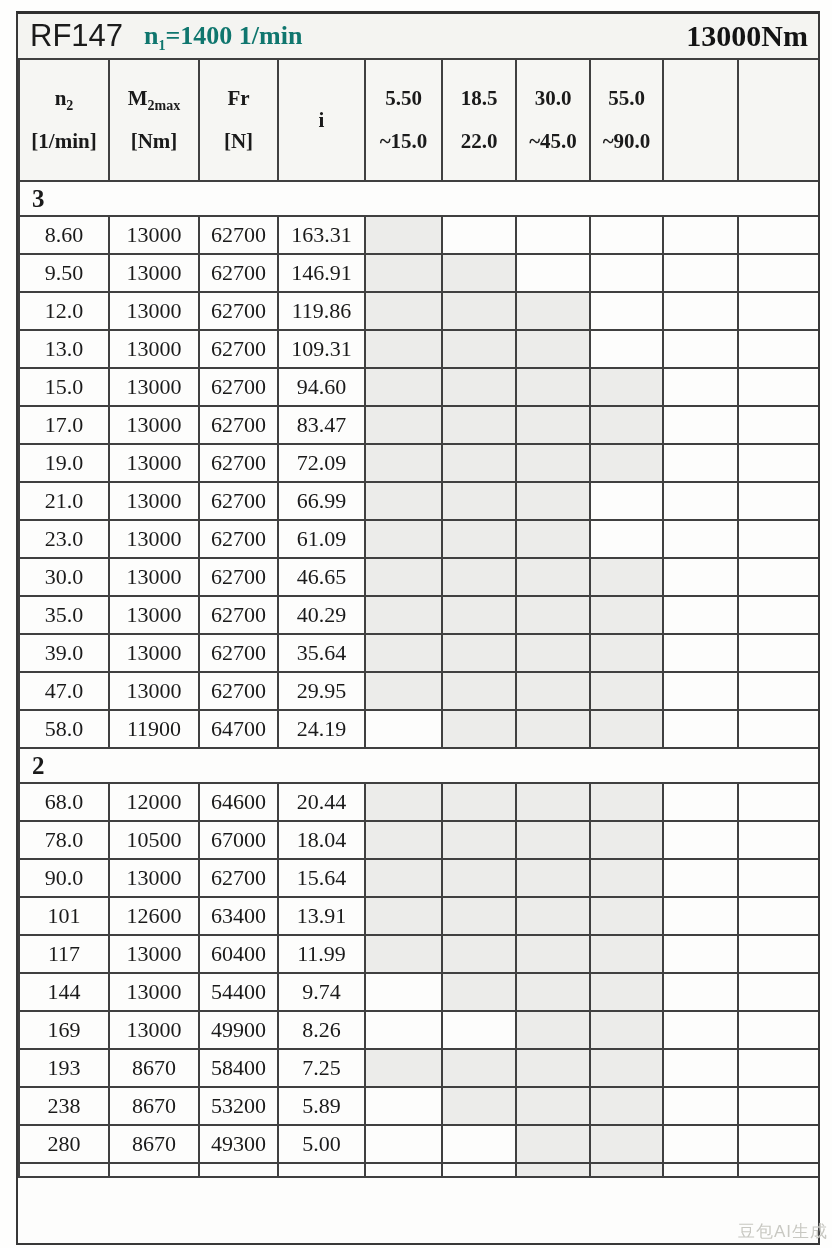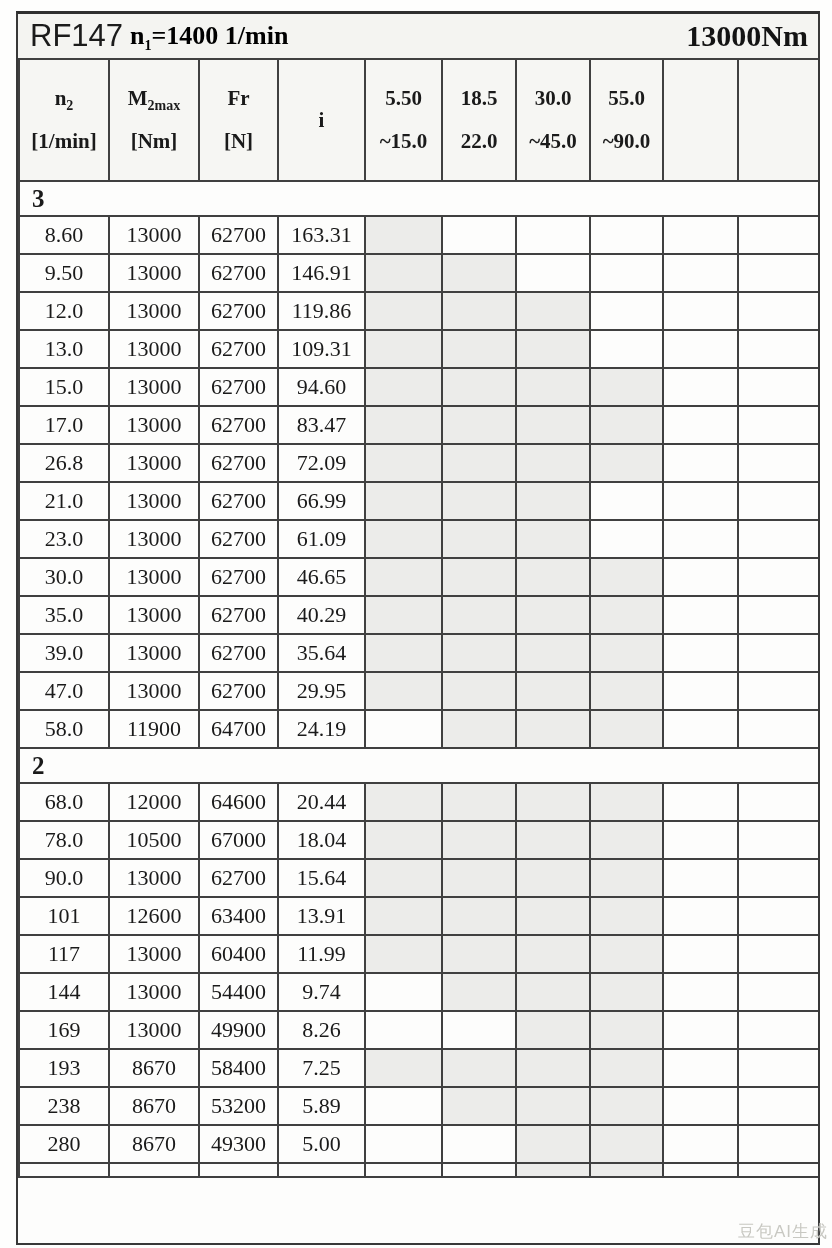--- a/index.html
+++ b/index.html
@@ -14,21 +14,21 @@
     box-sizing:border-box;overflow:hidden;background:#fdfdfc;
   }
   .titlebar{
     height:44px;background:#f4f4f1;display:flex;align-items:center;
     padding:0 10px 0 12px;box-sizing:border-box;white-space:nowrap;
   }
   .model{
     font-family:Liberation Sans, sans-serif;
     font-size:31px;letter-spacing:0px;color:#1b1b1b;
   }
-  .n1{font-size:26px;font-weight:bold;margin-left:7px;color:#000000;}
+  .n1{font-size:26px;font-weight:bold;margin-left:21px;color:#0f766e;}
   .n1 sub,.h-line sub{font-size:14px;line-height:0;}
   .torque{font-size:30px;font-weight:bold;margin-left:auto;color:#141414;}
 
   table{
     border-collapse:collapse;table-layout:fixed;width:800px;
     margin:0;
   }
   col.c1{width:90px}col.c2{width:90px}col.c3{width:79px}col.c4{width:87px}
   col.c5{width:77px}col.c6{width:74px}col.c7{width:74px}col.c8{width:73px}
   col.c9{width:75px}col.c10{width:81px}
@@ -199,21 +199,21 @@
     <td>83.47</td>
     <td class="shaded"></td>
     <td class="shaded"></td>
     <td class="shaded"></td>
     <td class="shaded"></td>
     <td></td>
     <td></td>
   </tr>
 
   <tr class="data-row">
-    <td>26.8</td>
+    <td>19.0</td>
     <td>13000</td>
     <td>62700</td>
     <td>72.09</td>
     <td class="shaded"></td>
     <td class="shaded"></td>
     <td class="shaded"></td>
     <td class="shaded"></td>
     <td></td>
     <td></td>
   </tr>

